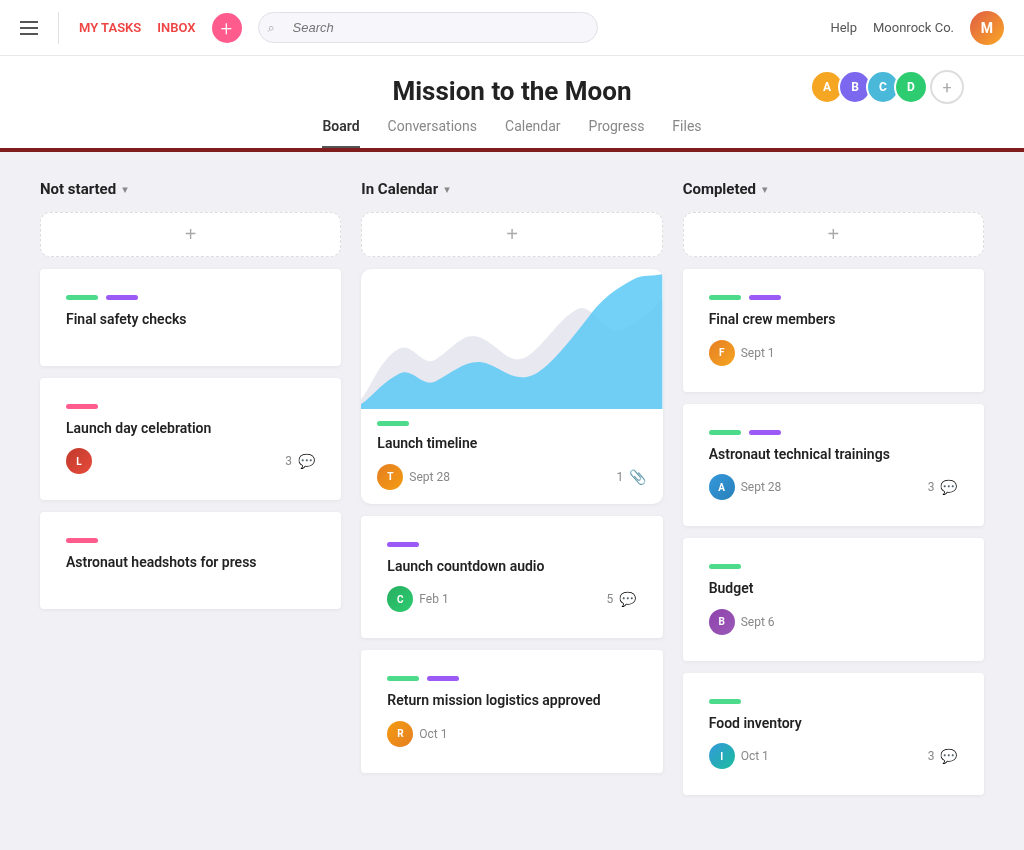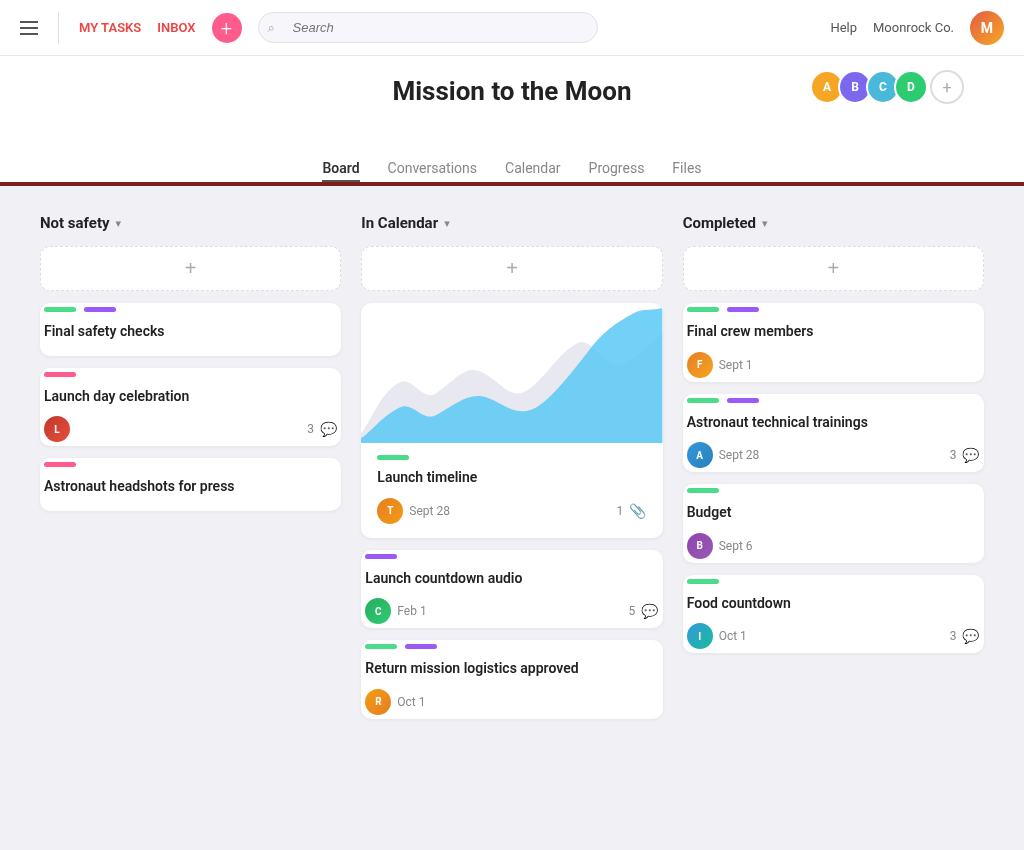--- a/index.html
+++ b/index.html
@@ -98,21 +98,21 @@
       border: 2px solid #ddd; background: #fff;
       display: flex; align-items: center; justify-content: center;
       font-size: 16px; color: #aaa; cursor: pointer; margin-left: 2px;
     }
     .project-tabs {
       display: flex; justify-content: center; gap: 28px;
       padding: 0 0 0 0;
     }
     .tab {
       font-size: 14px; color: #888; cursor: pointer;
-      padding-bottom: 4px; border-bottom: 2px solid transparent; margin-top: 42px;
+      padding-bottom: 12px; border-bottom: 2px solid transparent;
     }
     .tab.active {
       color: #333; font-weight: 600; border-bottom: 2px solid #555;
     }
 
     
     .board {
       display: flex;
       gap: 20px;
       padding: 28px 40px;
@@ -144,22 +144,22 @@
       border-radius: 10px;
       display: flex; align-items: center; justify-content: center;
       font-size: 20px; color: #aaa; cursor: pointer;
       margin-bottom: 12px;
       transition: background 0.15s;
     }
 
     
     .card {
       background: #fff;
-      border-radius: 10px;
-      padding: 4px;
+      border-radius: 4px;
+      padding: 26px;
       margin-bottom: 12px;
       box-shadow: 0 1px 4px rgba(0,0,0,0.06);
     }
     .card-tags {
       display: flex; gap: 8px; margin-bottom: 10px;
     }
     .tag {
       height: 5px; border-radius: 3px; min-width: 28px;
     }
     .tag-green { background: #4cdb8a; width: 32px; }
@@ -274,21 +274,21 @@
       <span class="tab">Progress</span>
       <span class="tab">Files</span>
     </div>
   </div>
 </div>
 
 <div class="board">
 
   <div class="column">
     <div class="column-header">
-      <span class="column-title">Not safety</span>
+      <span class="column-title">Not started</span>
       <span class="column-chevron">▾</span>
     </div>
     <button class="add-card-btn">+</button>
 
     <div class="card">
       <div class="card-tags">
         <div class="tag tag-green"></div>
         <div class="tag tag-purple"></div>
       </div>
       <div class="card-title">Final safety checks</div>
@@ -433,21 +433,21 @@
           <div class="card-avatar" style="background: linear-gradient(135deg, #8e44ad, #9b59b6);">B</div>
           <span class="card-date">Sept 6</span>
         </div>
       </div>
     </div>
 
     <div class="card">
       <div class="card-tags">
         <div class="tag tag-green"></div>
       </div>
-      <div class="card-title">Food countdown</div>
+      <div class="card-title">Food inventory</div>
       <div class="card-footer">
         <div class="card-meta">
           <div class="card-avatar" style="background: linear-gradient(135deg, #3498db, #1abc9c);">I</div>
           <span class="card-date">Oct 1</span>
         </div>
         <div class="card-actions">
           <span class="card-count">3</span>
           <span class="icon-comment">💬</span>
         </div>
       </div>

